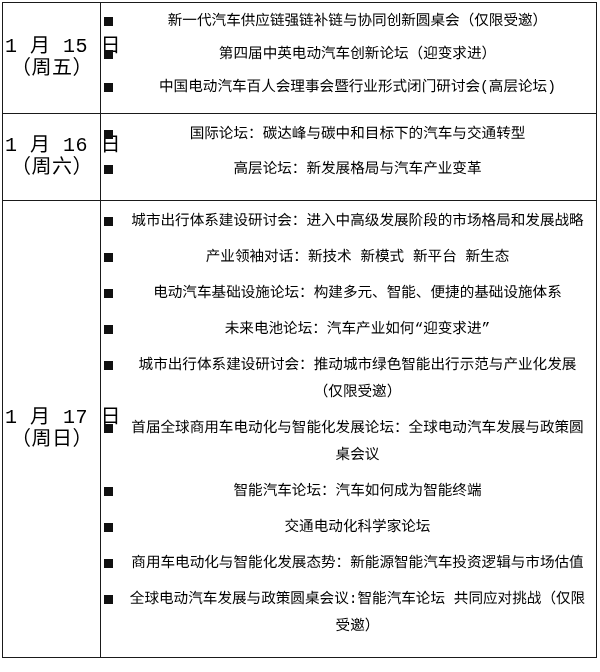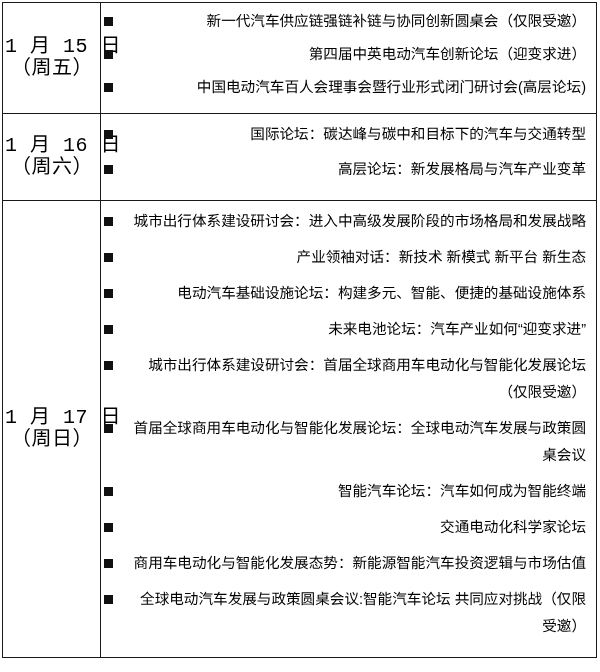--- a/index.html
+++ b/index.html
@@ -60,24 +60,24 @@
   }
   ul.item-list {
     list-style: none;
     margin: 0;
     padding: 0;
   }
   ul.item-list li.agenda-item {
     position: relative;
     margin: 0 0 10px 0;
     padding: 0 10px 0 28px;
-    font-family: Liberation Sans, sans-serif;
+    font-family: Liberation Mono, monospace;
     font-size: 14.6px;
     line-height: 27px;
-    text-align: right;
+    text-align: center;
     word-break: break-all;
   }
   ul.item-list li.agenda-item:last-child {
     margin-bottom: 0;
   }
   .bullet-square {
     position: absolute;
     left: 3px;
     top: 9px;
     width: 9px;
@@ -163,21 +163,21 @@
             <li class="agenda-item">
               <span class="bullet-square"></span>
               <span class="item-text">电动汽车基础设施论坛：构建多元、智能、便捷的基础设施体系</span>
             </li>
             <li class="agenda-item">
               <span class="bullet-square"></span>
               <span class="item-text">未来电池论坛：汽车产业如何“迎变求进”</span>
             </li>
             <li class="agenda-item">
               <span class="bullet-square"></span>
-              <span class="item-text">城市出行体系建设研讨会：首届全球商用车电动化与智能化发展论坛（仅限受邀）</span>
+              <span class="item-text">城市出行体系建设研讨会：推动城市绿色智能出行示范与产业化发展（仅限受邀）</span>
             </li>
             <li class="agenda-item">
               <span class="bullet-square"></span>
               <span class="item-text">首届全球商用车电动化与智能化发展论坛：全球电动汽车发展与政策圆桌会议</span>
             </li>
             <li class="agenda-item">
               <span class="bullet-square"></span>
               <span class="item-text">智能汽车论坛：汽车如何成为智能终端</span>
             </li>
             <li class="agenda-item">

